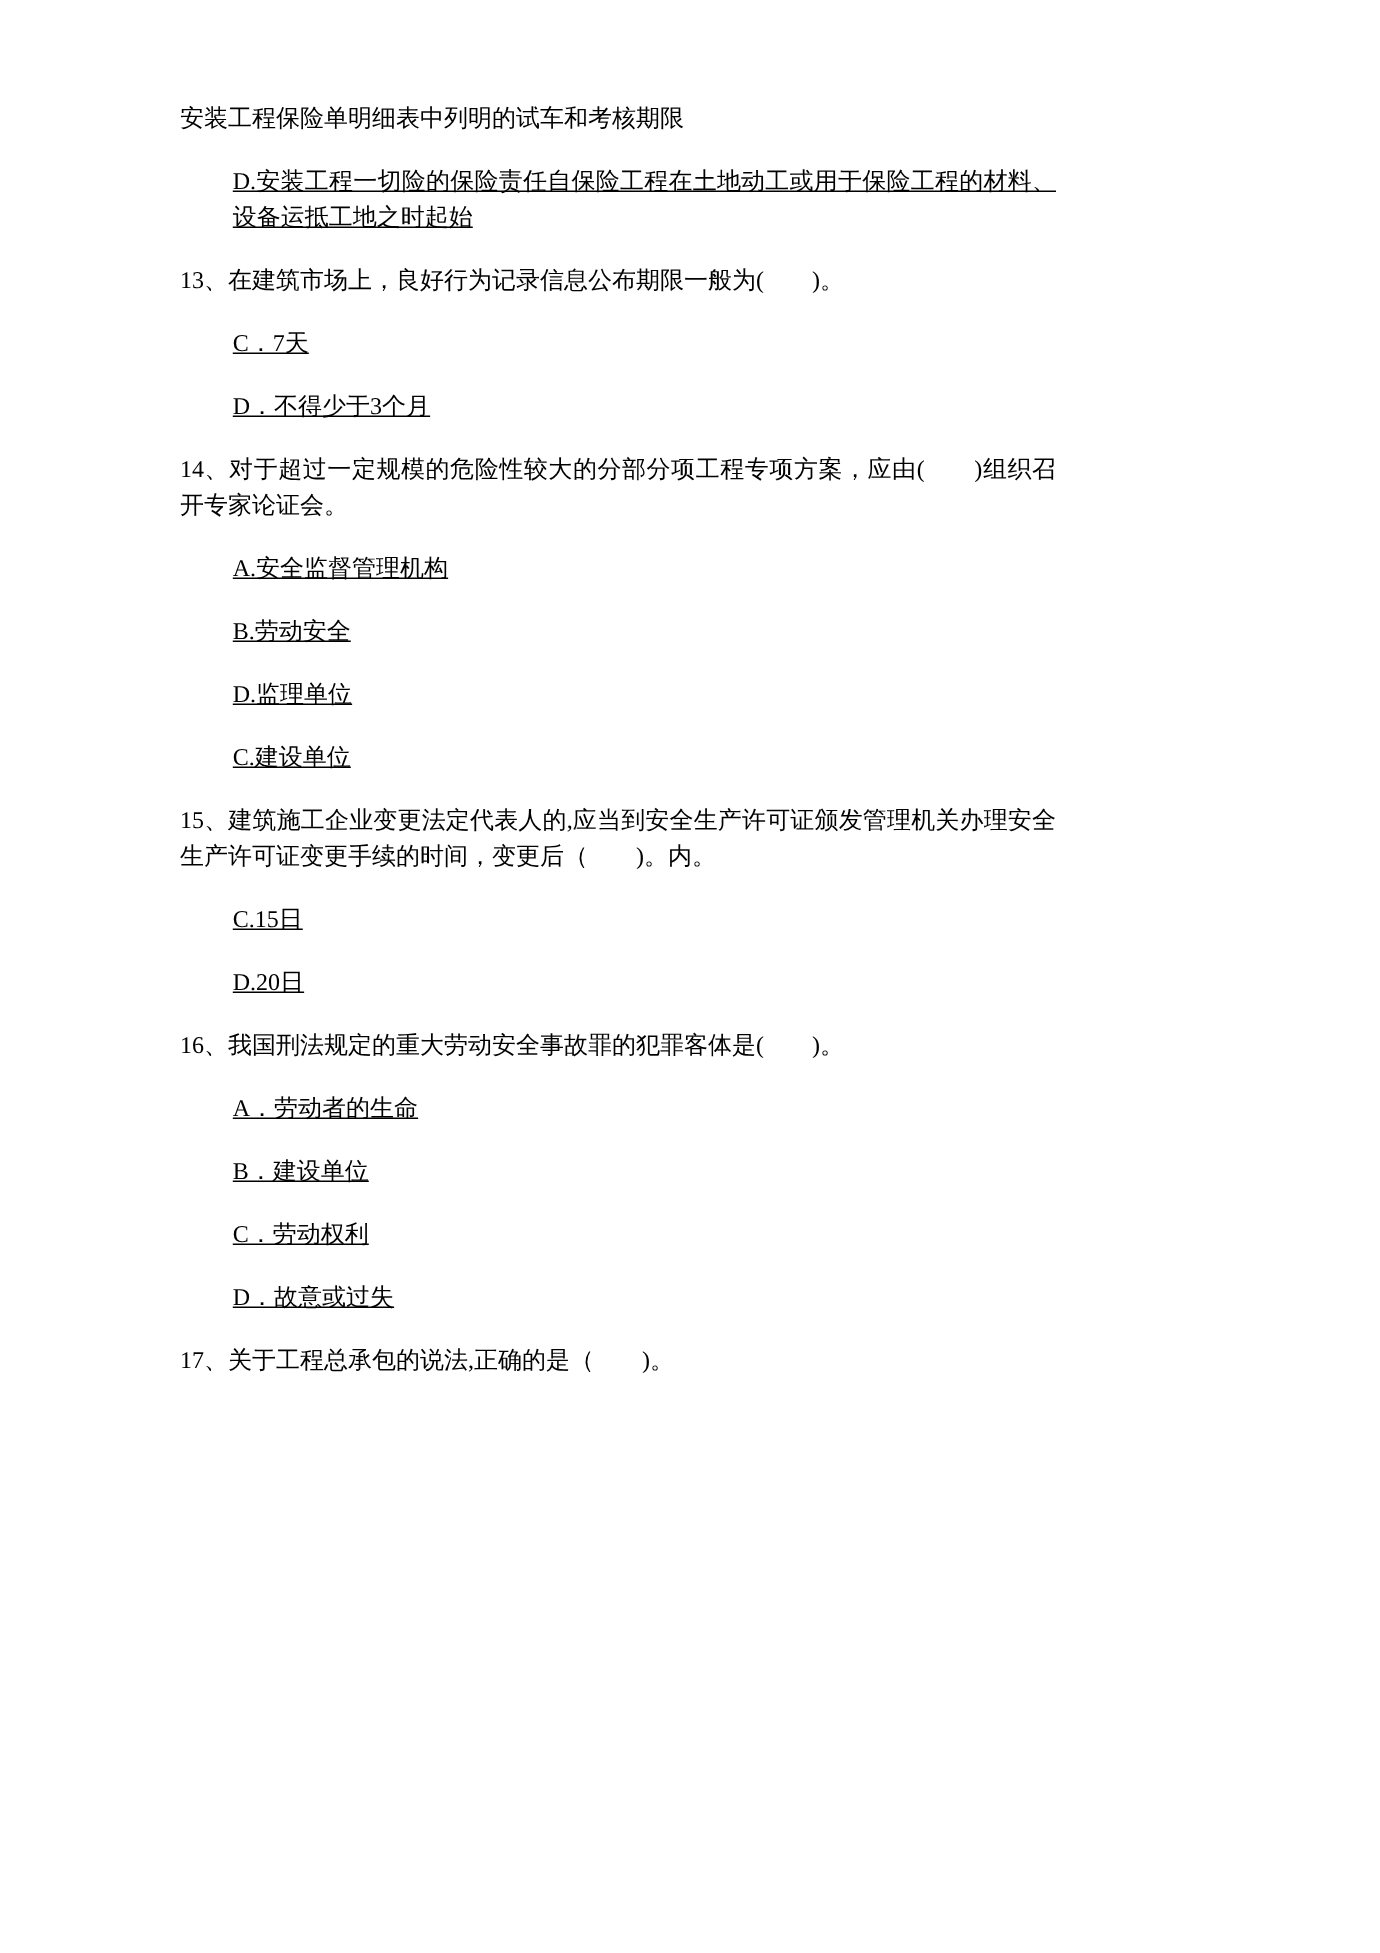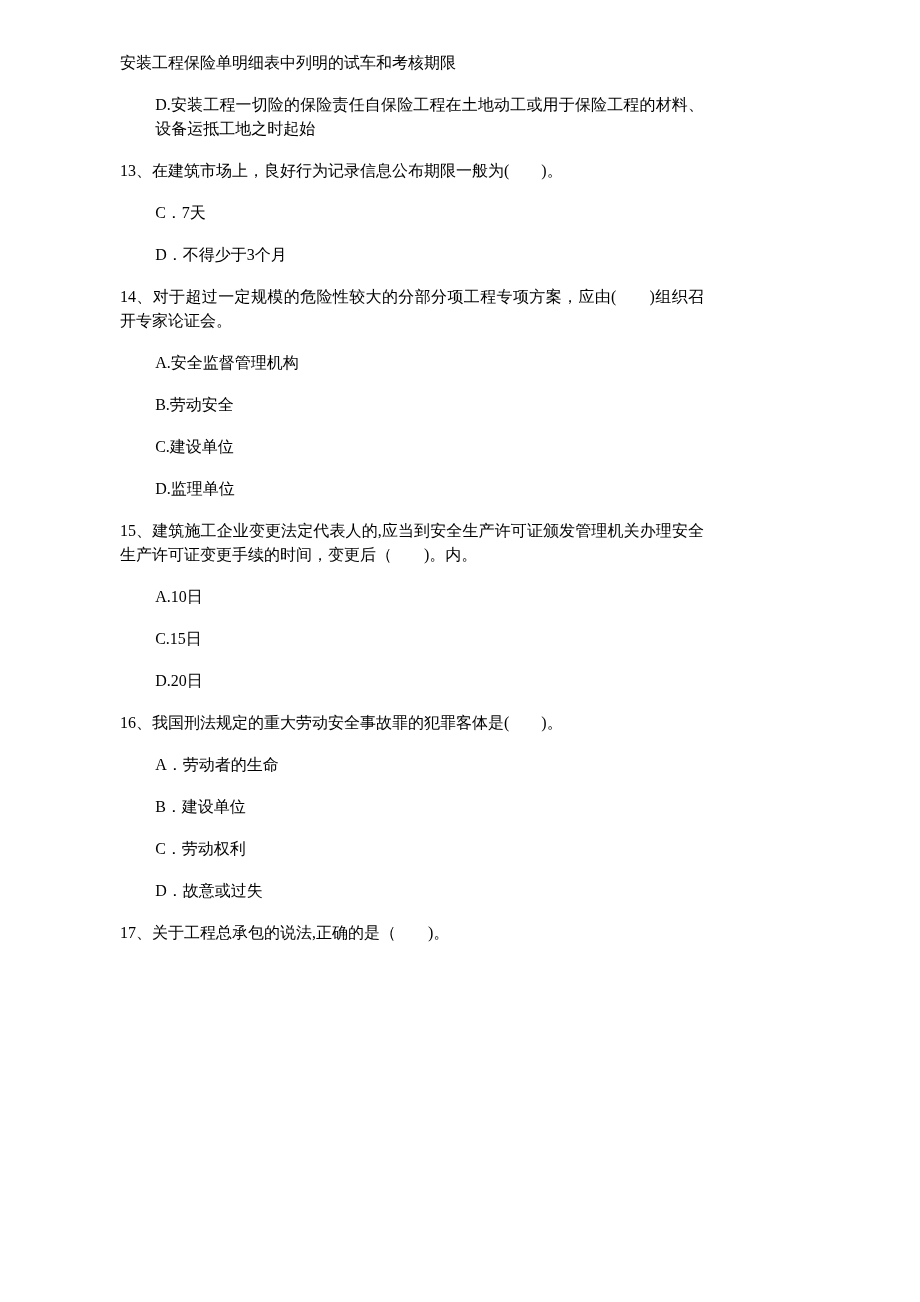--- a/index.html
+++ b/index.html
@@ -7,34 +7,35 @@
     padding: 0;
     background: #ffffff;
     font-family: "SimSun", "宋体", serif;
     font-size: 16px;
     color: #000000;
     line-height: 1.5;
   }
   .page {
     width: 824px;
     min-height: 1302px;
-    padding: 51px 120px 60px 120px;
+    padding: 68px 120px 60px 120px;
     box-sizing: border-box;
   }
   .cont-line {
     margin: 0 0 18px 0;
     text-align: justify;
   }
   .option-block {
     margin-bottom: 18px;
   }
   .option-line {
     margin: 0 0 18px 0;
     padding-left: 2.2em;
     text-align: justify;
+    text-decoration: underline;
   }
   .question-line {
     margin: 12px 0 18px 0;
     text-align: justify;
   }
   .question-line.multiline {
     text-align: justify;
     text-align-last: left;
   }
 </style>
@@ -52,27 +53,26 @@
   <p class="question-line">13、在建筑市场上，良好行为记录信息公布期限一般为(　　)。</p>
   <div class="option-block">
     <p class="option-line">C．7天</p>
     <p class="option-line">D．不得少于3个月</p>
   </div>
 
   <p class="question-line multiline">14、对于超过一定规模的危险性较大的分部分项工程专项方案，应由(　　)组织召开专家论证会。</p>
   <div class="option-block">
     <p class="option-line">A.安全监督管理机构</p>
     <p class="option-line">B.劳动安全</p>
+    <p class="option-line">D.监理单位</p>
     <p class="option-line">C.建设单位</p>
-    <p class="option-line">D.监理单位</p>
   </div>
 
   <p class="question-line multiline">15、建筑施工企业变更法定代表人的,应当到安全生产许可证颁发管理机关办理安全生产许可证变更手续的时间，变更后（　　)。内。</p>
   <div class="option-block">
-    <p class="option-line">A.10日</p>
     <p class="option-line">C.15日</p>
     <p class="option-line">D.20日</p>
   </div>
 
   <p class="question-line">16、我国刑法规定的重大劳动安全事故罪的犯罪客体是(　　)。</p>
   <div class="option-block">
     <p class="option-line">A．劳动者的生命</p>
     <p class="option-line">B．建设单位</p>
     <p class="option-line">C．劳动权利</p>
     <p class="option-line">D．故意或过失</p>

